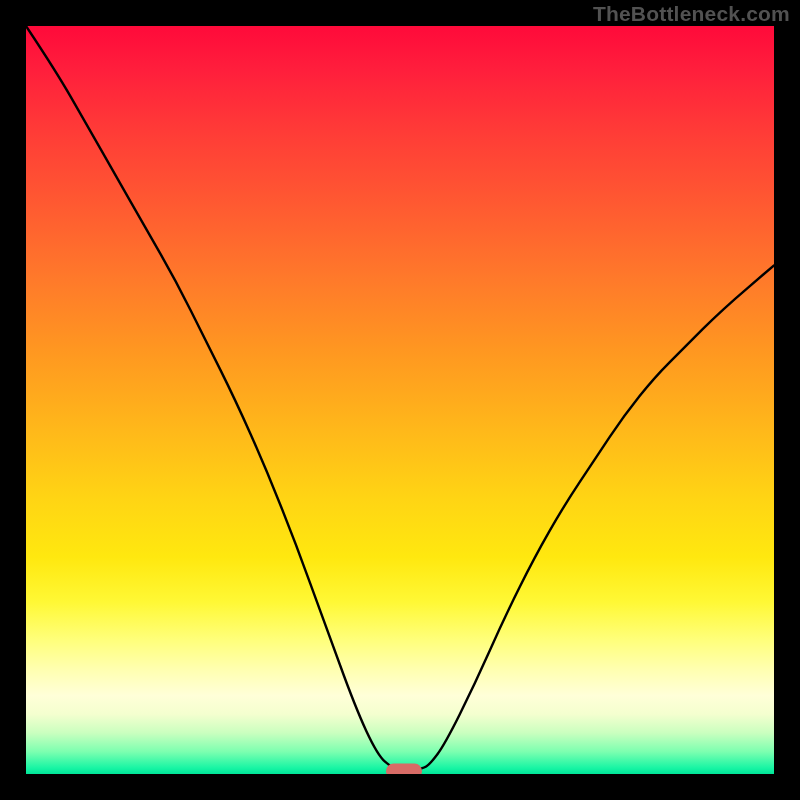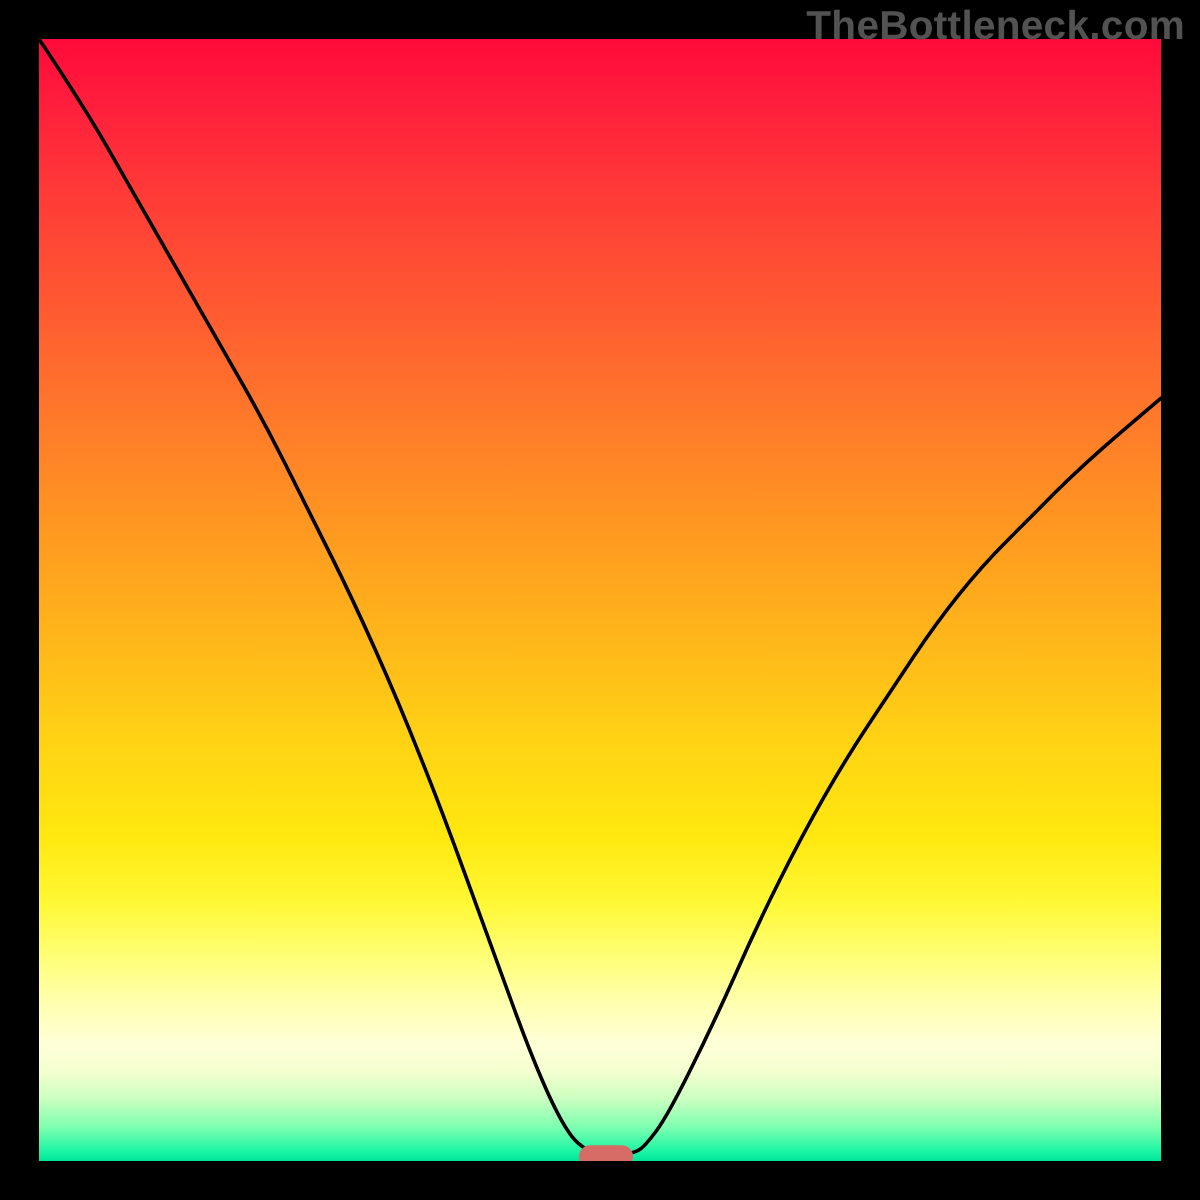--- a/index.html
+++ b/index.html
@@ -15,21 +15,21 @@
     position: relative;
     width: 800px;
     height: 800px;
     background: #000;
   }
   .watermark {
     position: absolute;
     top: 2px;
     right: 10px;
     color: #525252;
-    font-size: 27px;
+    font-size: 21px;
     font-weight: 600;
     letter-spacing: 0.2px;
     z-index: 20;
   }
   .plot-area {
     position: absolute;
     left: 26px;
     top: 26px;
     width: 748px;
     height: 748px;

